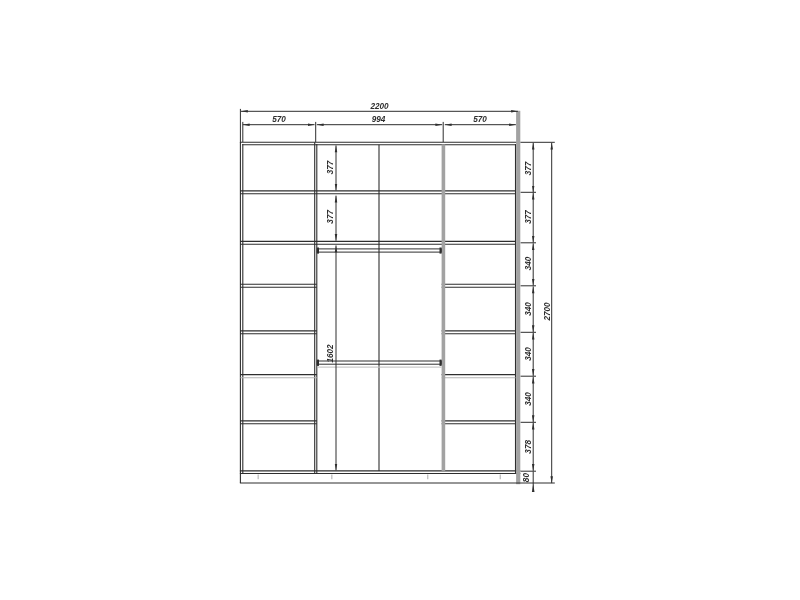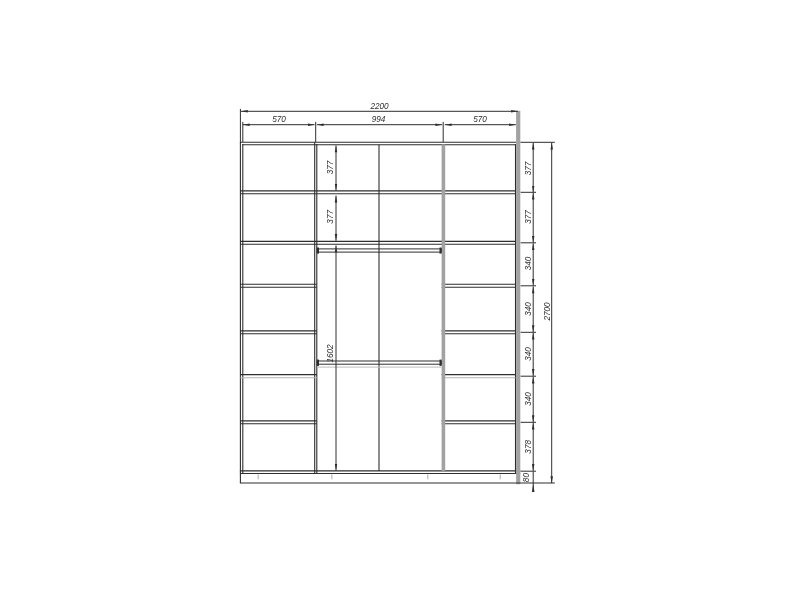--- a/index.html
+++ b/index.html
@@ -1,16 +1,16 @@
 <!DOCTYPE html>
 <html><head>
 <meta charset="utf-8">
 <style>
   html,body{margin:0;padding:0;background:#ffffff;}
-  .page{width:684px;height:600px;position:relative;background:#ffffff;overflow:hidden;}
+  .page{width:684px;height:600px;position:relative;background:#ffffff;overflow:hidden;font-weight:bold;}
   svg{position:absolute;left:0;top:0;}
   text{font-family:"Liberation Sans",sans-serif;font-style:italic;fill:#2e2e2e;}
 </style>
 </head>
 <body>
 <div class="page">
 <svg width="800" height="600" viewBox="0 0 800 600">
 <defs>
 <marker id="ae" markerWidth="8" markerHeight="4" refX="6.8" refY="2" orient="auto" markerUnits="userSpaceOnUse">
   <path d="M6.8,2 L0,0.75 L0,3.25 Z" fill="#2e2e2e"></path>

